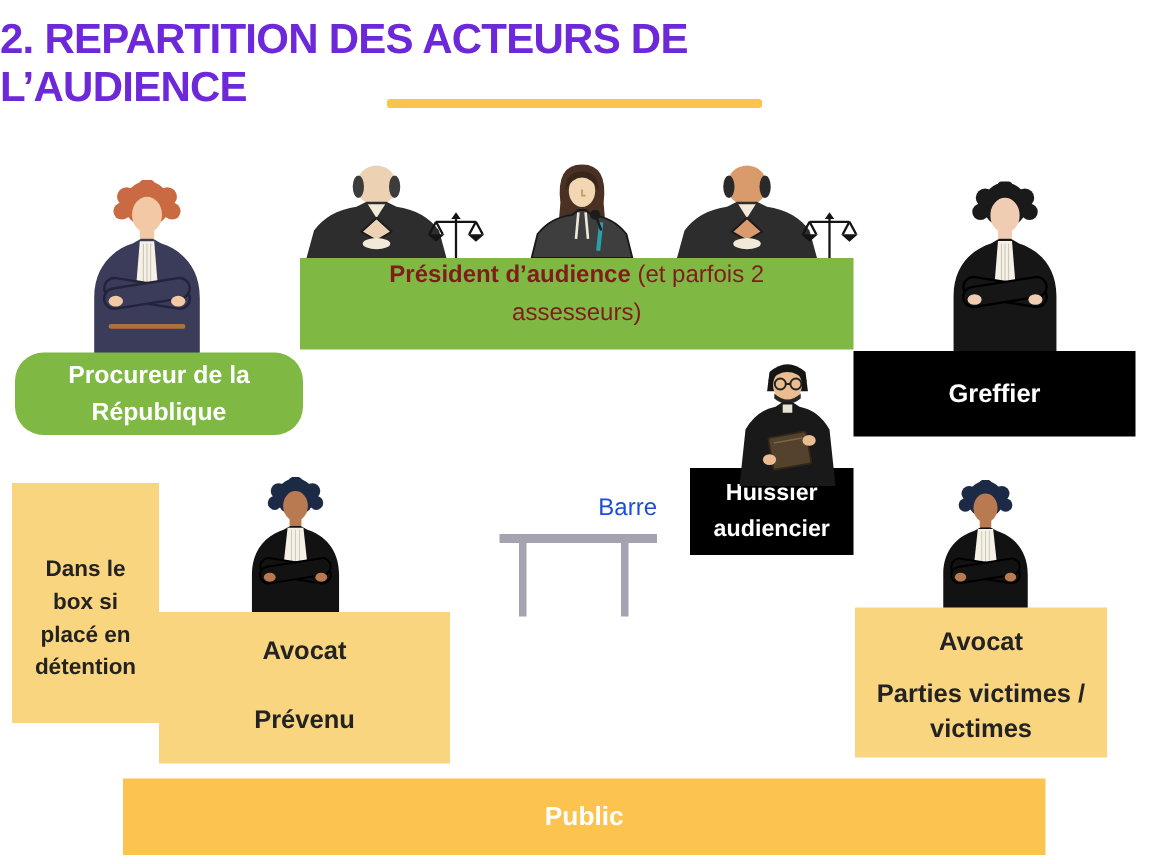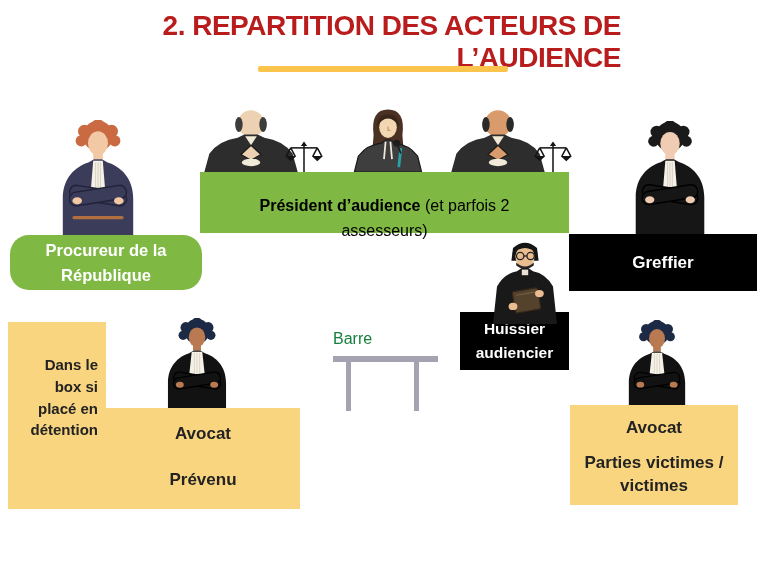--- a/index.html
+++ b/index.html
@@ -7,82 +7,82 @@
     position:relative; width:768px; height:576px; margin:0 auto;
     background:#ffffff; overflow:hidden;
     font-family:"Liberation Sans", sans-serif;
   }
   .abs { position:absolute; }
   .fig { position:absolute; z-index:1; }
   .fig-front { position:absolute; z-index:3; }
   .box { position:absolute; z-index:2; box-sizing:border-box; }
 
   #title {
-    left:0; top:10px; width:621px; text-align:right;
-    font-size:28px; font-weight:bold; color:#b91c1c; letter-spacing:-0.5px;
+    left:0; top:10px; width:621px; text-align:left;
+    font-size:28px; font-weight:bold; color:#6d28d9; letter-spacing:-0.5px;
   }
   #title-underline {
     left:258px; top:66px; width:250px; height:6px;
     background:#fbc54d; border-radius:2px;
   }
 
   .green-dark  { background:#7fb843; }
   .green-light { background:#000000; }
   .yellow-box  { background:#f9d57f; }
   .amber-box   { background:#fcc44f; }
 
   .white-label { color:#ffffff; font-weight:bold; }
   .dark-label  { color:#232323; font-weight:bold; }
 
   #president-banner {
     left:200px; top:172px; width:369px; height:61px;
-    color:#000000; font-size:16px; line-height:1.55; text-align:center;
-    padding:22px 22px;
+    color:#7f1d1d; font-size:16px; line-height:1.55; text-align:center;
+    padding:0 22px;
   }
   #president-banner .b { font-weight:bold; }
 
   #procureur-box {
     left:10px; top:235px; width:192px; height:55px;
     display:flex; align-items:center; justify-content:center; text-align:center;
     font-size:16.5px; line-height:1.5;border-radius:19px;
   }
   #greffier-box {
     left:569px; top:234px; width:188px; height:57px;
     display:flex; align-items:center; justify-content:center;
     font-size:17px;
   }
   #huissier-box {
     left:460px; top:312px; width:109px; height:58px;
     display:flex; align-items:center; justify-content:center; text-align:center;
     font-size:15.5px; line-height:1.55; padding:0 8px;
   }
   #detention-box {
-    left:8px; top:322px; width:98px; height:187px;
-    font-size:15px; line-height:1.45; text-align:right;
-    padding:32px 8px 0 8px;
+    left:8px; top:322px; width:98px; height:160px;
+    font-size:15px; line-height:1.45; text-align:center;
+    padding:47px 8px 0 8px;
   }
   #avocat-prevenu-box {
     left:106px; top:408px; width:194px; height:101px;
     display:flex; flex-direction:column; align-items:center;
     padding-top:16px; row-gap:26px; font-size:17px;
   }
   #avocat-parties-box {
     left:570px; top:405px; width:168px; height:100px;
     display:flex; flex-direction:column; align-items:center; text-align:center;
     padding-top:12px; row-gap:12px; font-size:17px; line-height:1.35;
   }
   #public-bar {
     left:82px; top:519px; width:615px; height:51px;
     display:flex; align-items:center; justify-content:center;
     font-size:17.5px;
   }
 
   #barre-label {
-    left:333px; top:330px; width:105px; text-align:left;
-    font-size:16px; color:#15803d; z-index:1;
+    left:333px; top:330px; width:105px; text-align:right;
+    font-size:16px; color:#1d4ed8; z-index:1;
   }
   .barre-part { position:absolute; background:#a5a3b2; z-index:1; }
   #barre-top  { left:333px; top:356px; width:105px; height:6px; }
   #barre-leg-left  { left:346px; top:362px; width:5px; height:49px; }
   #barre-leg-right { left:414px; top:362px; width:5px; height:49px; }
 </style>
 </head>
 <body>
 
 <div id="stage">
@@ -285,14 +285,17 @@
   <div id="avocat-prevenu-box" class="box yellow-box dark-label">
     <span>Avocat</span>
     <span>Prévenu</span>
   </div>
 
   <div id="avocat-parties-box" class="box yellow-box dark-label">
     <span>Avocat</span>
     <span>Parties victimes / victimes</span>
   </div>
 
+  <div id="public-bar" class="box amber-box white-label">
+    <span>Public</span>
+  </div>
 
 </div>
 
 </body></html>

